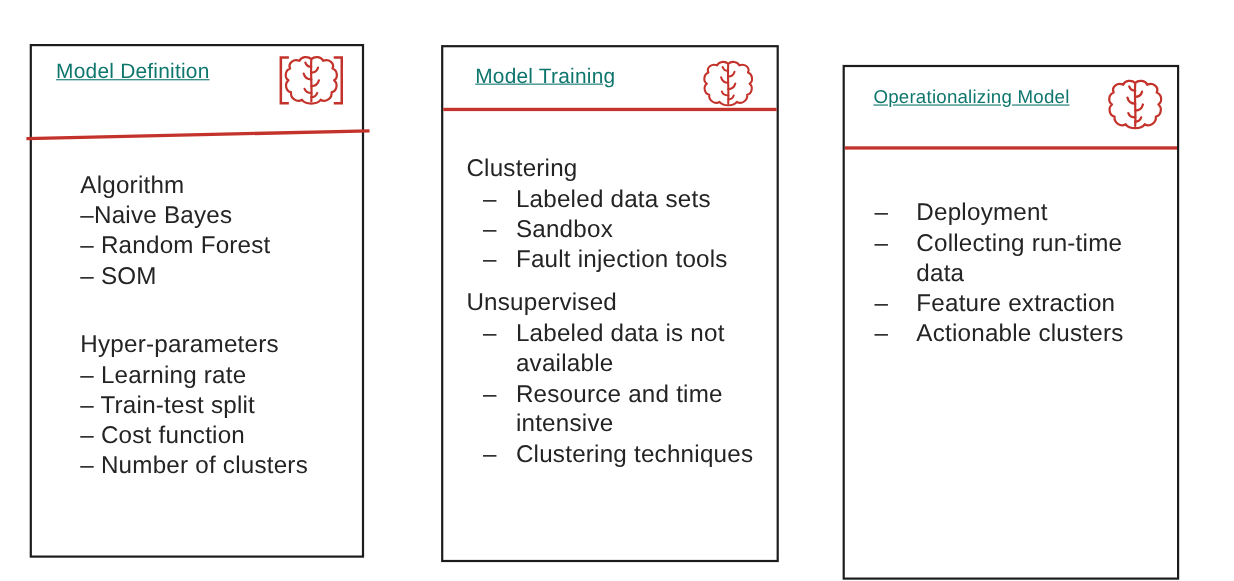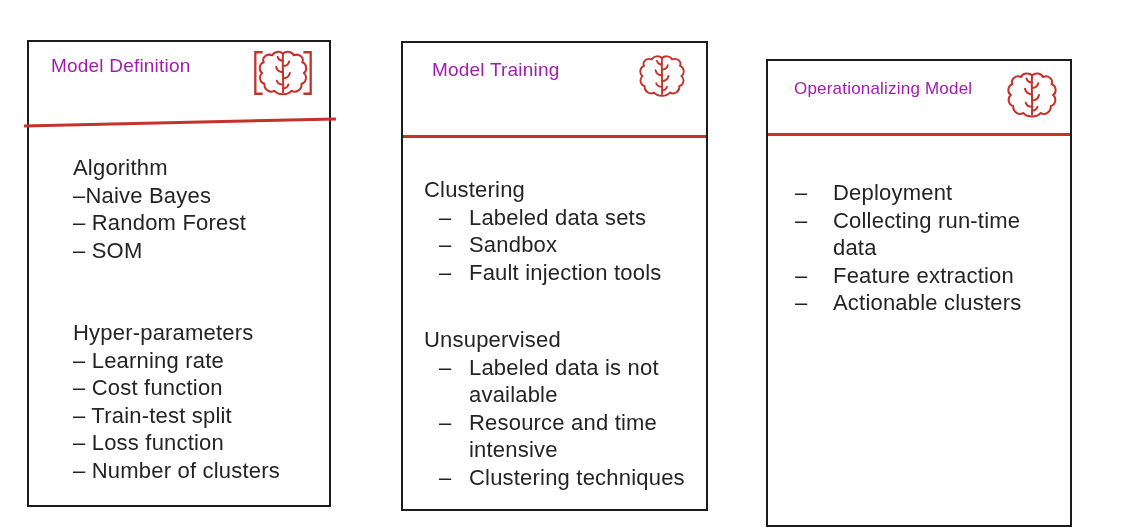--- a/index.html
+++ b/index.html
@@ -22,46 +22,46 @@
     position:absolute;
     background:#fff;
     border:2px solid var(--border_black);
   }
   #card1 { left:27px;  top:40px; width:304px; height:467px; }
   #card2 { left:401px; top:41px; width:307px; height:470px; }
   #card3 { left:766px; top:40px; width:306px; height:468px;margin-top:19px; }
 
   .card-header { position:relative; width:100%; }
   #card1 .card-header { height:81px; }
-  #card2 .card-header { height:92px; }
+  #card2 .card-header { height:55px; }
   #card3 .card-header { height:72px; }
 
-  .card-title { position:absolute; color:#a21caf; white-space:nowrap; letter-spacing:0.2px; }
+  .card-title { position:absolute; color:#0f766e; white-space:nowrap; letter-spacing:0.2px;text-decoration:underline; }
   #card1 .card-title { left:22px; top:13px; font-size:19px; }
   #card2 .card-title { left:29px; top:16px; font-size:19px; }
   #card3 .card-title { left:26px; top:18px; font-size:17px; }
 
   .icon { position:absolute; color:var(--accent_red); line-height:0; }
   #card1 .icon { right:16px; top:5px; }
   #card2 .icon { right:21px; top:7px; }
   #card3 .icon { right:13px; top:8px; }
 
   .divider { height:3px; background:var(--accent_red); }
   #card1 .divider {
     position:absolute; left:-5px; top:79px; width:312px;
     transform:rotate(-1.3deg);
   }
 
   .card-body { font-size:22px; line-height:27.5px; letter-spacing:0.2px; }
   #card1 .card-body { padding:31px 8px 0 44px; }
   #card2 .card-body { padding:38px 12px 0 21px; }
   #card3 .card-body { padding:43px 10px 0 0; }
 
-  .section2 { margin-top:55px; }
-  #card2 .section2 { margin-top:40px; }
+  .section2 { margin-top:35px; }
+  #card2 .section2 { margin-top:12px; }
 
   .bullet-row { display:flex; align-items:flex-start; }
   #card2 .bullet-row { margin-left:15px; }
   #card3 .bullet-row { margin-left:27px; }
   .bullet-dash { flex:none; }
   #card2 .bullet-dash { width:30px; }
   #card3 .bullet-dash { width:38px; }
   .bullet-text { max-width:228px; }
   #card3 .bullet-text { max-width:195px; }
 </style>
@@ -102,23 +102,22 @@
     <div class="card-body">
       <div class="section">
         <div>Algorithm</div>
         <div>–Naive Bayes</div>
         <div>– Random Forest</div>
         <div>– SOM</div>
       </div>
       <div class="section section2">
         <div>Hyper-parameters</div>
         <div>– Learning rate</div>
+        <div>– Train-test split</div>
         <div>– Cost function</div>
-        <div>– Train-test split</div>
-        <div>– Loss function</div>
         <div>– Number of clusters</div>
       </div>
     </div>
   </div>
 
   <div class="card" id="card2">
     <div class="card-header">
       <span class="card-title">Model Training</span>
       <span class="icon">
         <svg width="46" height="52" viewBox="0 0 64 60">

